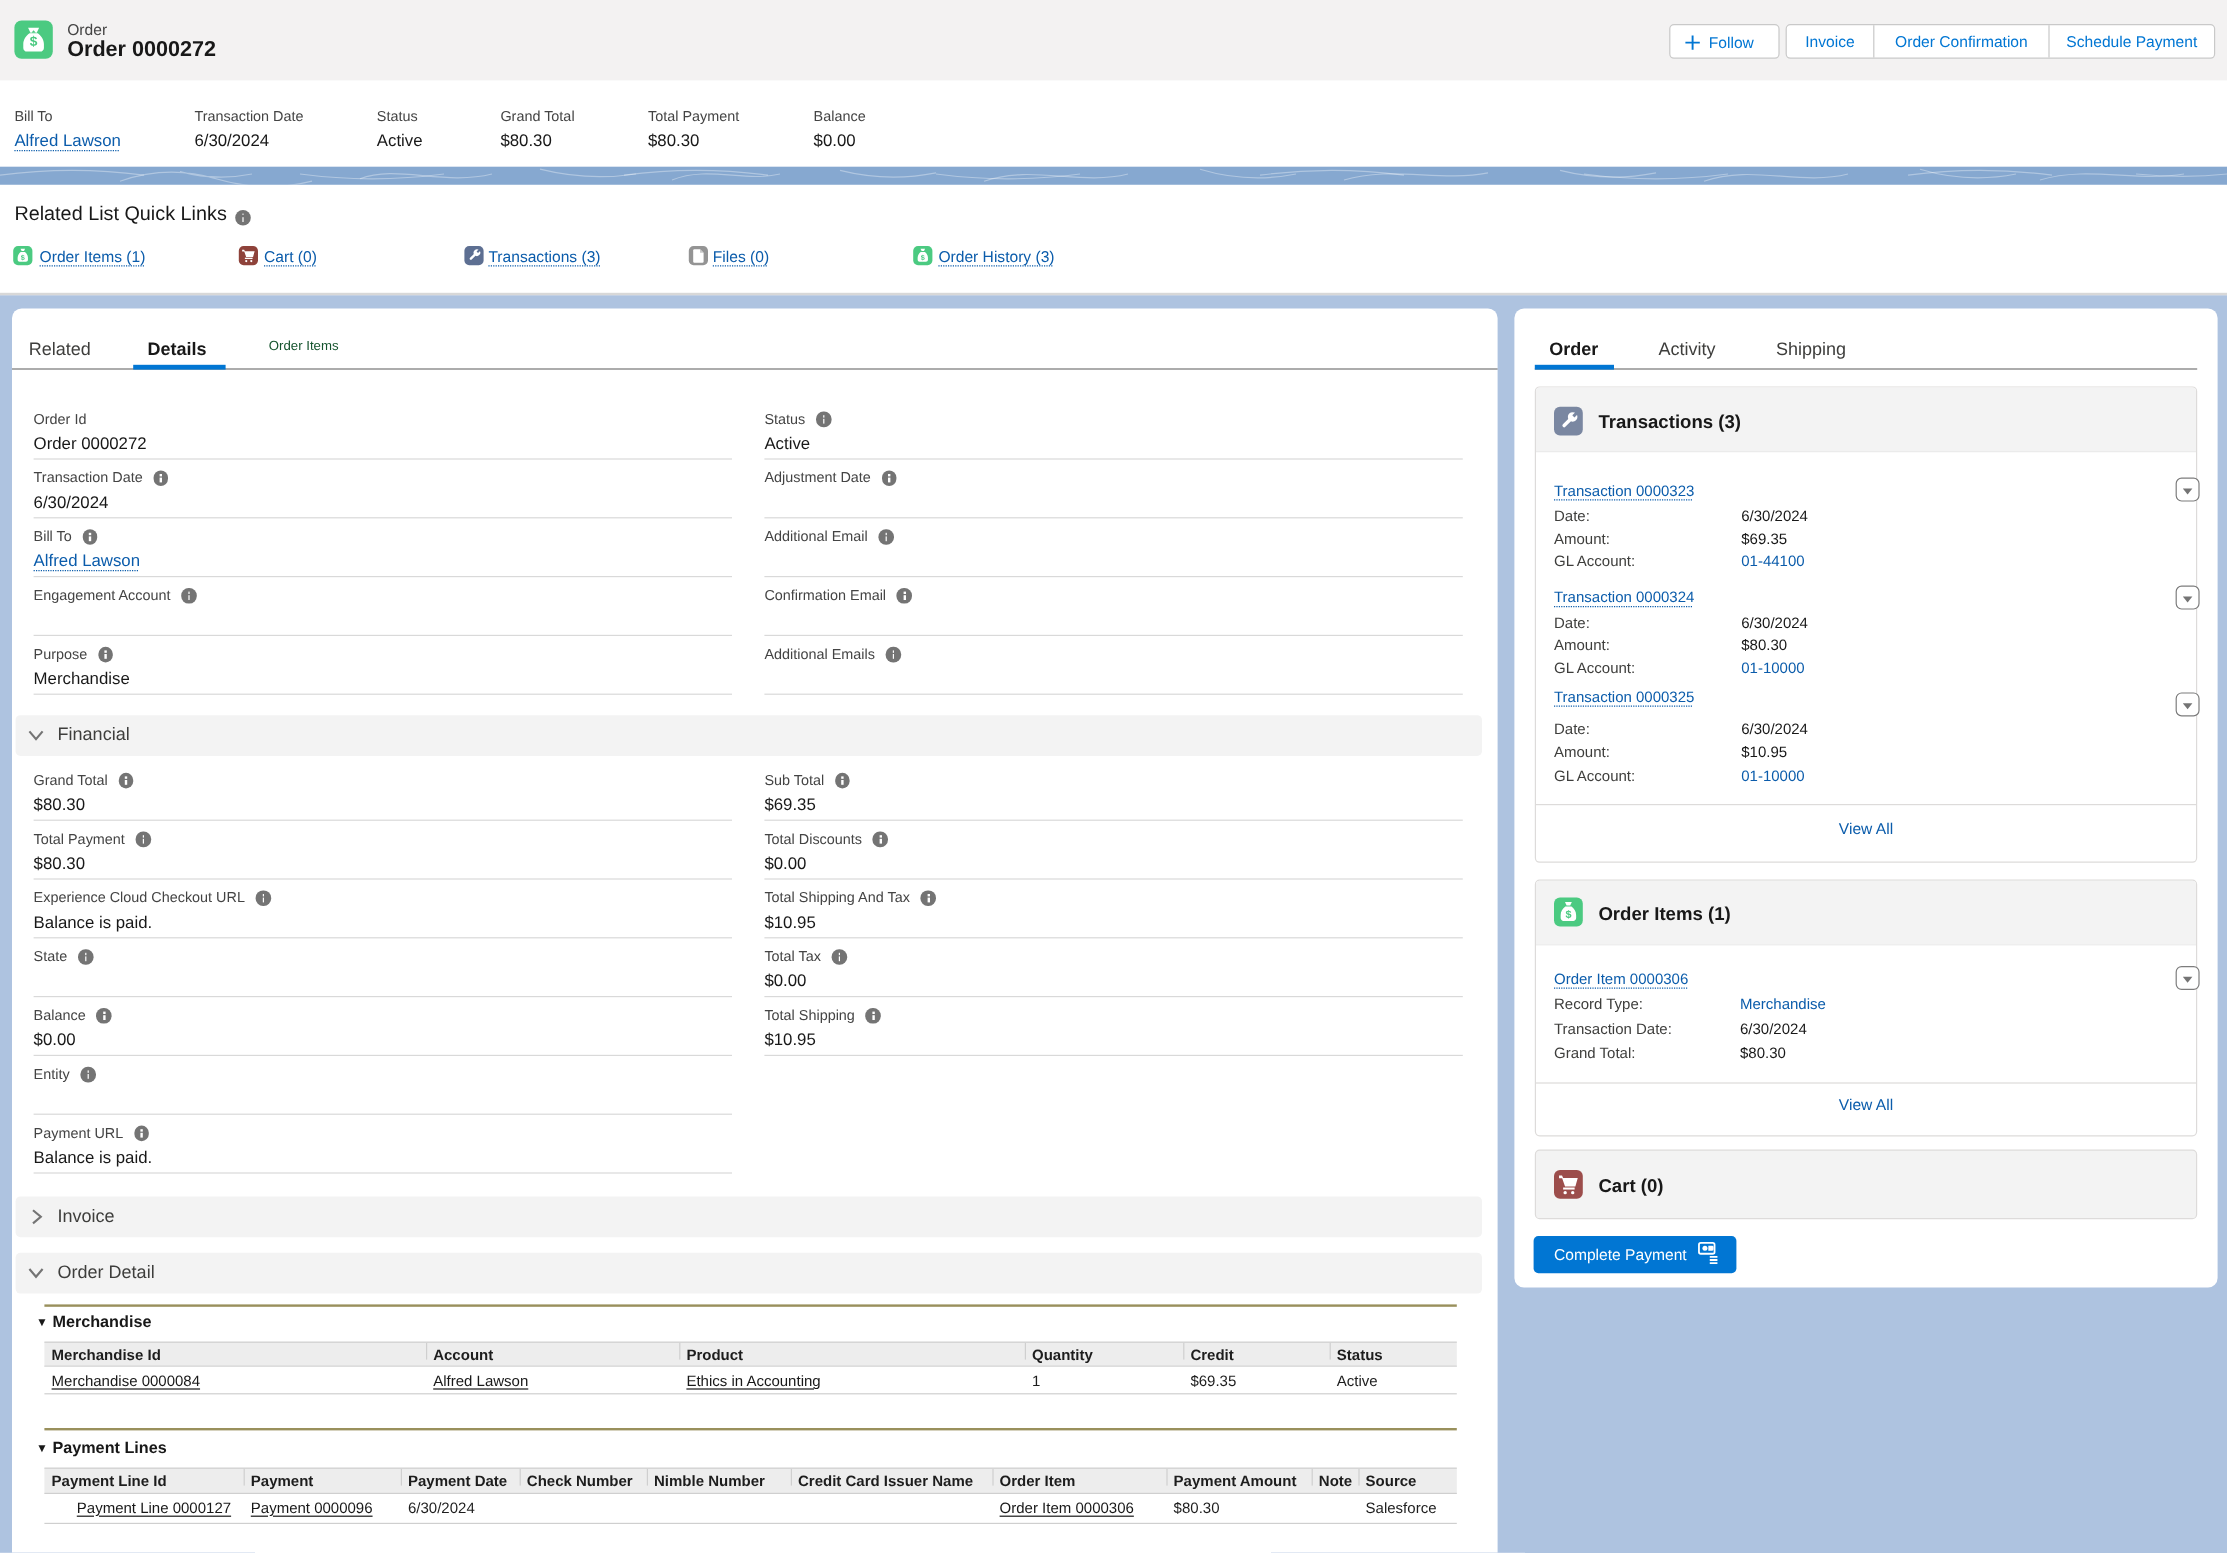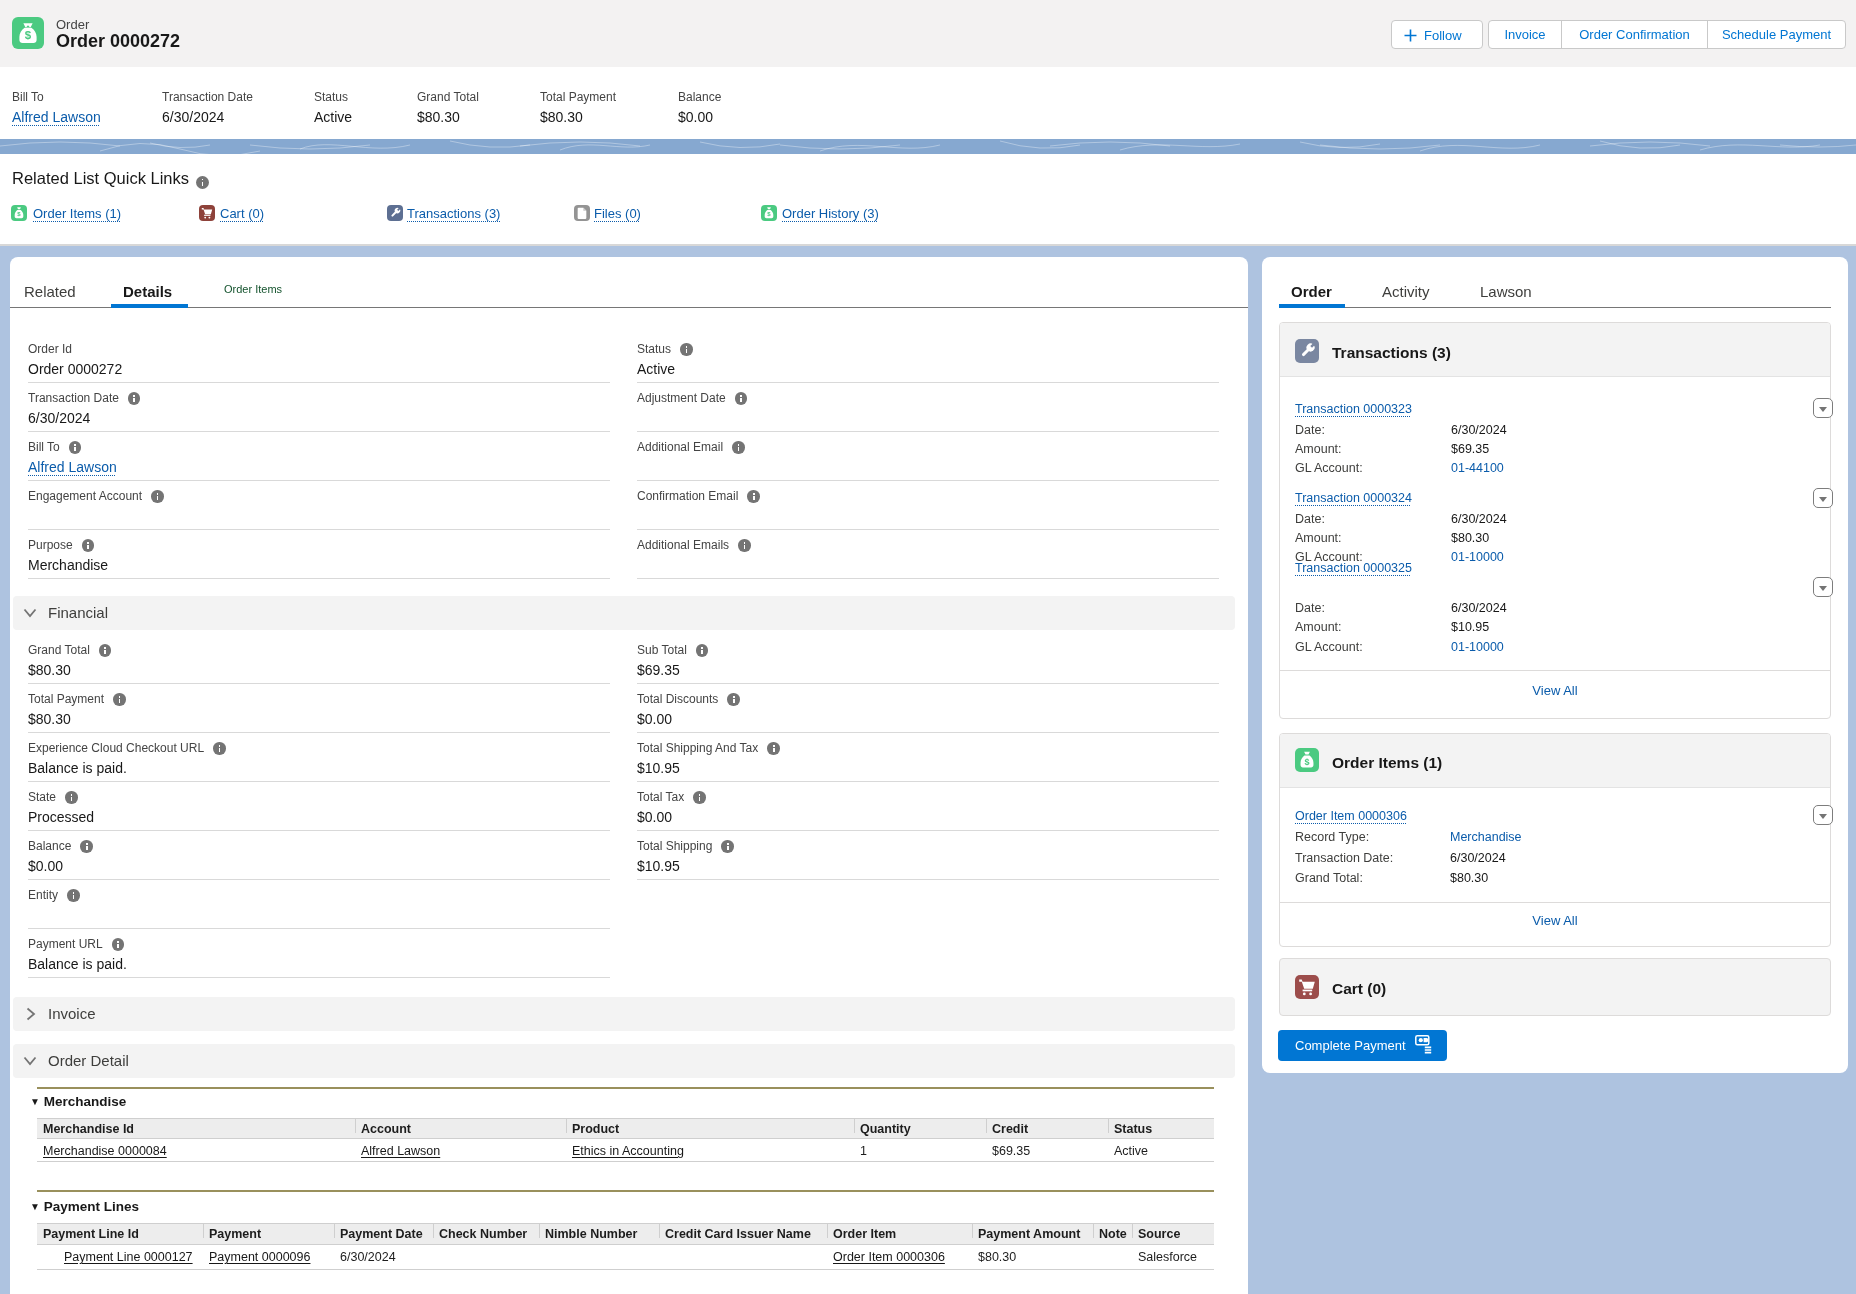--- a/index.html
+++ b/index.html
@@ -200,21 +200,20 @@
 <div class="fld" style="left:28px;top:742px;">
   <div class="lb">Experience Cloud Checkout URL <span class="ico-i"></span></div>
     <div class="vl">Balance is paid.</div>
 </div>
 <div class="fld" style="left:637px;top:742px;">
   <div class="lb">Total Shipping And Tax <span class="ico-i"></span></div>
     <div class="vl">$10.95</div>
 </div>
 <div class="fld" style="left:28px;top:791px;">
   <div class="lb">State <span class="ico-i"></span></div>
-    <div class="vl">Processed</div>
 </div>
 <div class="fld" style="left:637px;top:791px;">
   <div class="lb">Total Tax <span class="ico-i"></span></div>
     <div class="vl">$0.00</div>
 </div>
 <div class="fld" style="left:28px;top:840px;">
   <div class="lb">Balance <span class="ico-i"></span></div>
     <div class="vl">$0.00</div>
 </div>
 <div class="fld" style="left:637px;top:840px;">
@@ -293,21 +292,21 @@
 <div class="abs tcd" style="left:340px;top:1250px;">6/30/2024</div>
 <div class="abs tcd" style="left:833px;top:1250px;"><span class="tlnk">Order Item 0000306</span></div>
 <div class="abs tcd" style="left:978px;top:1250px;">$80.30</div>
 <div class="abs tcd" style="left:1138px;top:1250px;">Salesforce</div>
 
 <div class="abs" id="sidebar" style="left:1262px;top:257px;width:586px;height:816px;background:#fff;border-radius:8px;"></div>
 
 <div class="abs" style="left:1279px;top:307px;width:552px;height:1px;background:#767676;"></div>
 <div class="abs" style="left:1291px;top:283px;font-size:15px;font-weight:bold;color:#181818;">Order</div>
 <div class="abs" style="left:1382px;top:283px;font-size:15px;color:#3e3e3c;">Activity</div>
-<div class="abs" style="left:1480px;top:283px;font-size:15px;color:#3e3e3c;">Lawson</div>
+<div class="abs" style="left:1480px;top:283px;font-size:15px;color:#3e3e3c;">Shipping</div>
 <div class="abs" style="left:1279px;top:304px;width:66px;height:4px;background:#0176d3;"></div>
 
 <div class="abs" style="left:1279px;top:322px;width:552px;height:397px;border:1px solid #dddbda;border-radius:4px;background:#fff;"></div>
 <div class="abs" style="left:1280px;top:323px;width:550px;height:54px;background:#f3f3f3;border-bottom:1px solid #e3e3e3;border-radius:3px 3px 0 0;"></div>
 <div class="abs" style="left:1295px;top:339px;width:24px;height:24px;border-radius:5px;background:#7a87a1;">
   <svg width="24" height="24" viewBox="0 0 24 24">
       <g transform="rotate(45 12 12)">
         <circle fill="#fff" cx="12" cy="7" r="4"></circle>
         <rect fill="#fff" x="10.6" y="8.5" width="2.9" height="10" rx="1.4"></rect>
         <rect fill="#7a87a1" x="10.8" y="1.8" width="2.5" height="4.4"></rect>
@@ -327,21 +326,21 @@
 
 <div class="abs" style="left:1295px;top:491px;font-size:12.5px;"><span class="lnk">Transaction 0000324</span></div>
 <div class="ddbtn" style="left:1813px;top:488px;"></div>
 <div class="srow" style="left:1295px;top:512px;">Date:</div>
 <div class="sval" style="left:1451px;top:512px;">6/30/2024</div>
 <div class="srow" style="left:1295px;top:531px;">Amount:</div>
 <div class="sval" style="left:1451px;top:531px;">$80.30</div>
 <div class="srow" style="left:1295px;top:550px;">GL Account:</div>
 <div class="sval" style="left:1451px;top:550px;"><span style="color:#0b5cab;">01-10000</span></div>
 
-<div class="abs" style="left:1295px;top:561px;font-size:12.5px;"><span class="lnk">Transaction 0000325</span></div>
+<div class="abs" style="left:1295px;top:574px;font-size:12.5px;"><span class="lnk">Transaction 0000325</span></div>
 <div class="ddbtn" style="left:1813px;top:577px;"></div>
 <div class="srow" style="left:1295px;top:601px;">Date:</div>
 <div class="sval" style="left:1451px;top:601px;">6/30/2024</div>
 <div class="srow" style="left:1295px;top:620px;">Amount:</div>
 <div class="sval" style="left:1451px;top:620px;">$10.95</div>
 <div class="srow" style="left:1295px;top:640px;">GL Account:</div>
 <div class="sval" style="left:1451px;top:640px;"><span style="color:#0b5cab;">01-10000</span></div>
 
 <div class="abs" style="left:1280px;top:670px;width:550px;height:1px;background:#dddbda;"></div>
 <div class="abs" style="left:1279px;top:683px;width:552px;text-align:center;font-size:13px;"><span style="color:#0b5cab;">View All</span></div>

